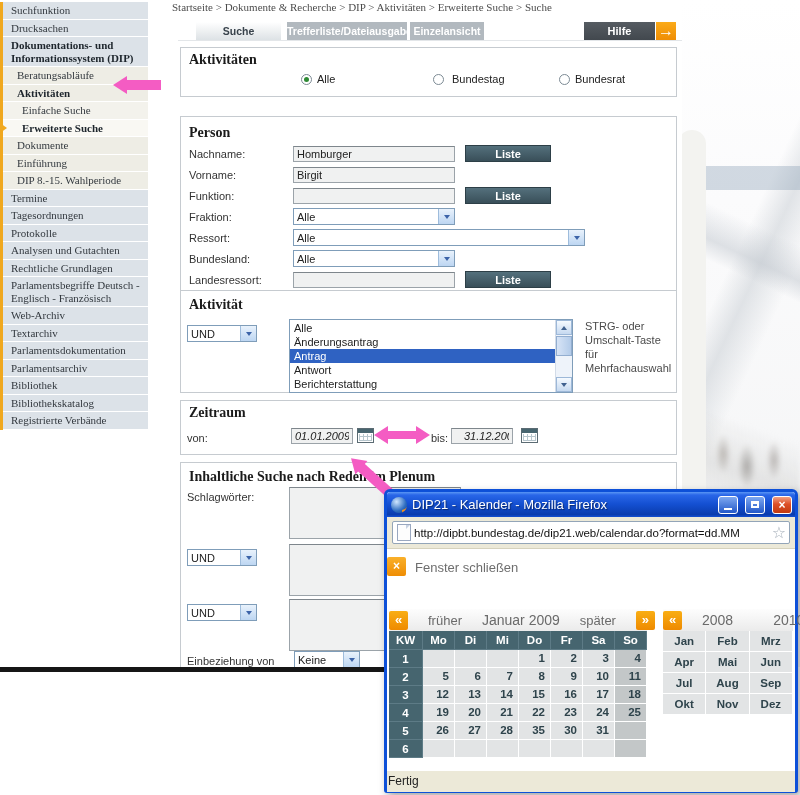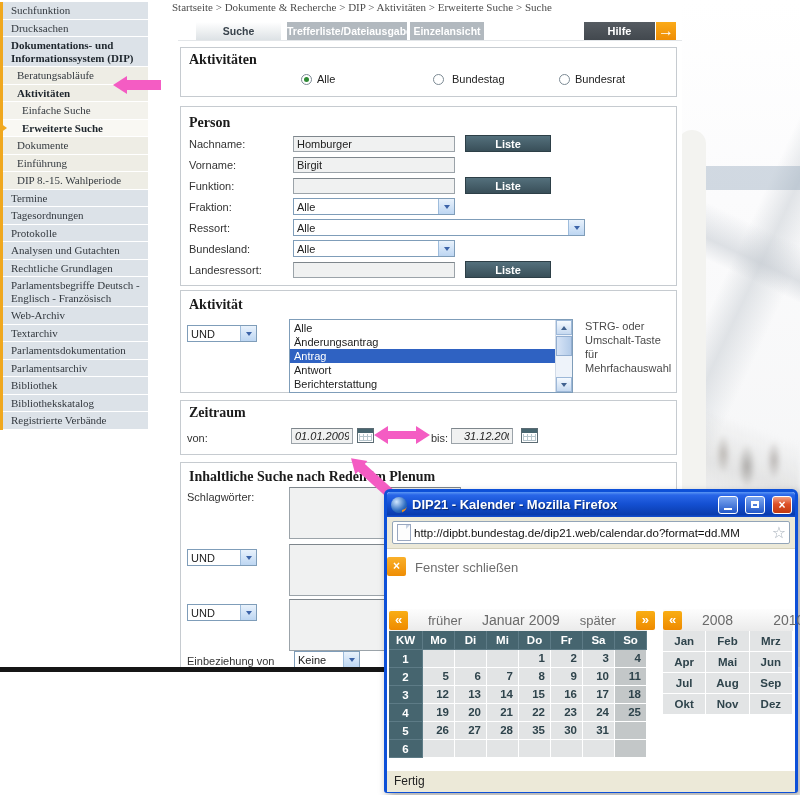--- a/index.html
+++ b/index.html
@@ -48,21 +48,21 @@
     background:linear-gradient(#fbab19,#ef8d04);color:#fff;font-weight:bold;text-align:center;cursor:pointer}
 
   #panel{position:absolute;left:178px;top:40px;width:504px;height:628px;background:#fff;z-index:1;
     border-top:1px solid #e3e6e9}
 
   
   .fbox{position:absolute;background:#fff;border:1px solid #c6cbd0;z-index:2;box-sizing:border-box}
   .fbox-title{position:absolute;left:8px;font-family:"Liberation Serif","DejaVu Serif",serif;
     font-size:14px;font-weight:bold;color:#1b1b1b;white-space:nowrap}
   #box-aktivitaeten{left:180px;top:47px;width:497px;height:50px}
-  #box-person{left:180px;top:106px;width:497px;height:180px}
+  #box-person{left:180px;top:116px;width:497px;height:212px}
   #box-aktivitaet{left:180px;top:290px;width:497px;height:103px}
   #box-zeitraum{left:180px;top:400px;width:497px;height:55px}
   #box-inhaltliche{left:180px;top:462px;width:497px;height:206px;border-bottom:none}
 
   .radio-opt{position:absolute;top:25px;display:flex;align-items:center;gap:5px;font-size:11px;color:#222;cursor:pointer}
   .radio{width:11px;height:11px;border-radius:50%;border:1px solid #7c8a94;background:#fff;position:relative;box-sizing:border-box}
   .radio.checked::after{content:"";position:absolute;left:2px;top:2px;width:5px;height:5px;border-radius:50%;background:#2e8a34}
 
   .p-rows{position:absolute;left:0;top:26px;right:0}
   .p-row{display:flex;align-items:center;height:21px;padding-left:8px}
@@ -133,21 +133,21 @@
 
   
   #popup{position:absolute;left:384px;top:489px;width:414px;height:304px;z-index:50;box-sizing:border-box;
     border:3px solid #0d50d8;border-radius:6px 6px 3px 3px;background:#fff;box-shadow:3px 4px 8px rgba(0,0,0,.35)}
   .titlebar{height:25px;background:linear-gradient(180deg,#5a96f5 0%,#2966e8 12%,#1450d2 48%,#0a3cae 90%,#1450d2 100%);
     border-radius:3px 3px 0 0;display:flex;align-items:center;padding:0 3px 0 4px;gap:5px}
   .ff-icon{width:16px;height:16px;border-radius:50%;flex:0 0 auto;position:relative;overflow:hidden;
     background:radial-gradient(circle at 35% 30%,#cfe6ff,#2d6cc0 60%,#12448f)}
   .ff-icon::after{content:"";position:absolute;right:-4px;top:-3px;width:13px;height:13px;border-radius:50%;
     border:3px solid #f58f1e;border-left-color:transparent;border-bottom-color:transparent;transform:rotate(40deg)}
-  .tb-title{flex:1;color:#fff;font-weight:bold;font-size:13px;text-shadow:1px 1px 1px rgba(0,0,0,.45);
+  .tb-title{flex:1;color:#fff;font-weight:normal;font-size:13px;text-shadow:1px 1px 1px rgba(0,0,0,.45);
     white-space:nowrap;overflow:hidden}
   .tb-btn{width:20px;height:18px;border-radius:3px;border:1px solid #fff;box-sizing:border-box;flex:0 0 auto;
     display:flex;align-items:center;justify-content:center;cursor:pointer;margin-left:2px}
   .tb-min,.tb-max{background:linear-gradient(#7da8f0,#2358c8)}
   .tb-close{background:linear-gradient(#f2a083,#dd4f27 45%,#c23a10);color:#fff;font-size:12px;font-weight:bold;line-height:1}
   .tb-min i{display:block;width:8px;height:2px;background:#fff;margin-top:8px}
   .tb-max i{display:block;width:8px;height:7px;border:2px solid #fff;border-top-width:3px;box-sizing:border-box}
 
   .urlrow{height:31px;background:#ece9d8;border-bottom:1px solid #d6d2bd;display:flex;align-items:center;padding:0 5px;gap:5px}
   .urlfield{flex:1;height:21px;background:#fff;border:1px solid #93a5b8;border-radius:2px;
@@ -184,21 +184,21 @@
   .day{width:32px;background:#e2e4e5;color:#2f444c;text-align:right;padding-right:5px;line-height:17px;
     border-right:1px solid #fff;border-bottom:1px solid #fff;cursor:pointer}
   .day.sun{background:#c3c7c8}
 
   #month-grid{position:absolute;left:276px;top:82px;width:130px;display:flex;flex-wrap:wrap}
   .m-cell{width:33.33%;height:21px;box-sizing:border-box;background:#e2e4e5;cursor:pointer;
     border-right:1px solid #fff;border-bottom:1px solid #fff;
     font-size:11.5px;font-weight:bold;color:#2f444c;text-align:center;line-height:20px}
 
   .statusbar{height:21px;background:#ece9d8;border-top:1px solid #fff;
-    font-size:12px;color:#222;line-height:21px;padding-left:7px}
+    font-size:12px;color:#222;line-height:21px;padding-left:1px}
 </style>
 </head>
 <body>
 
 <div id="photo"></div>
 <div id="photo-strip"></div>
 
 <div id="sidebar">
     <div id="sidebar-items">
       <div class="sb-item l0">Suchfunktion</div>

